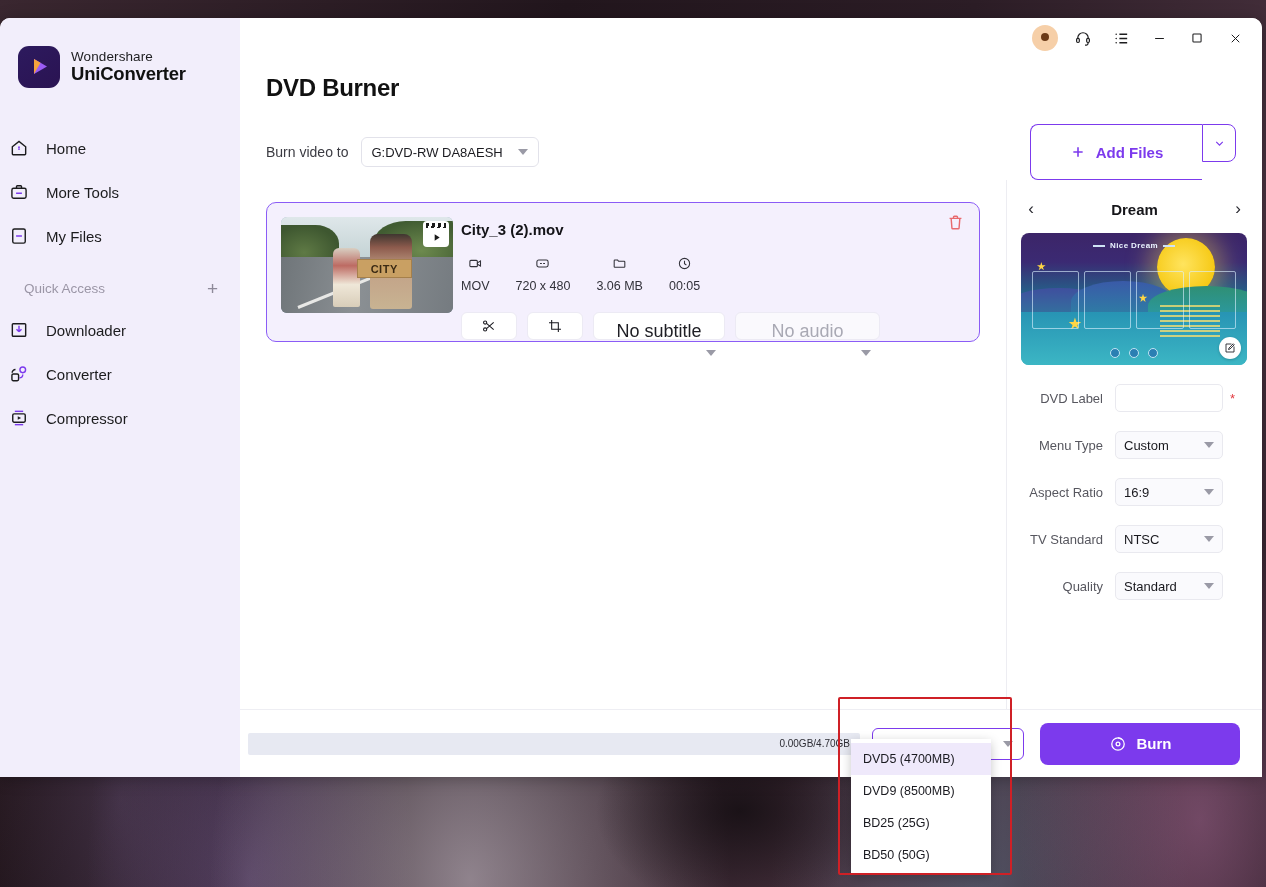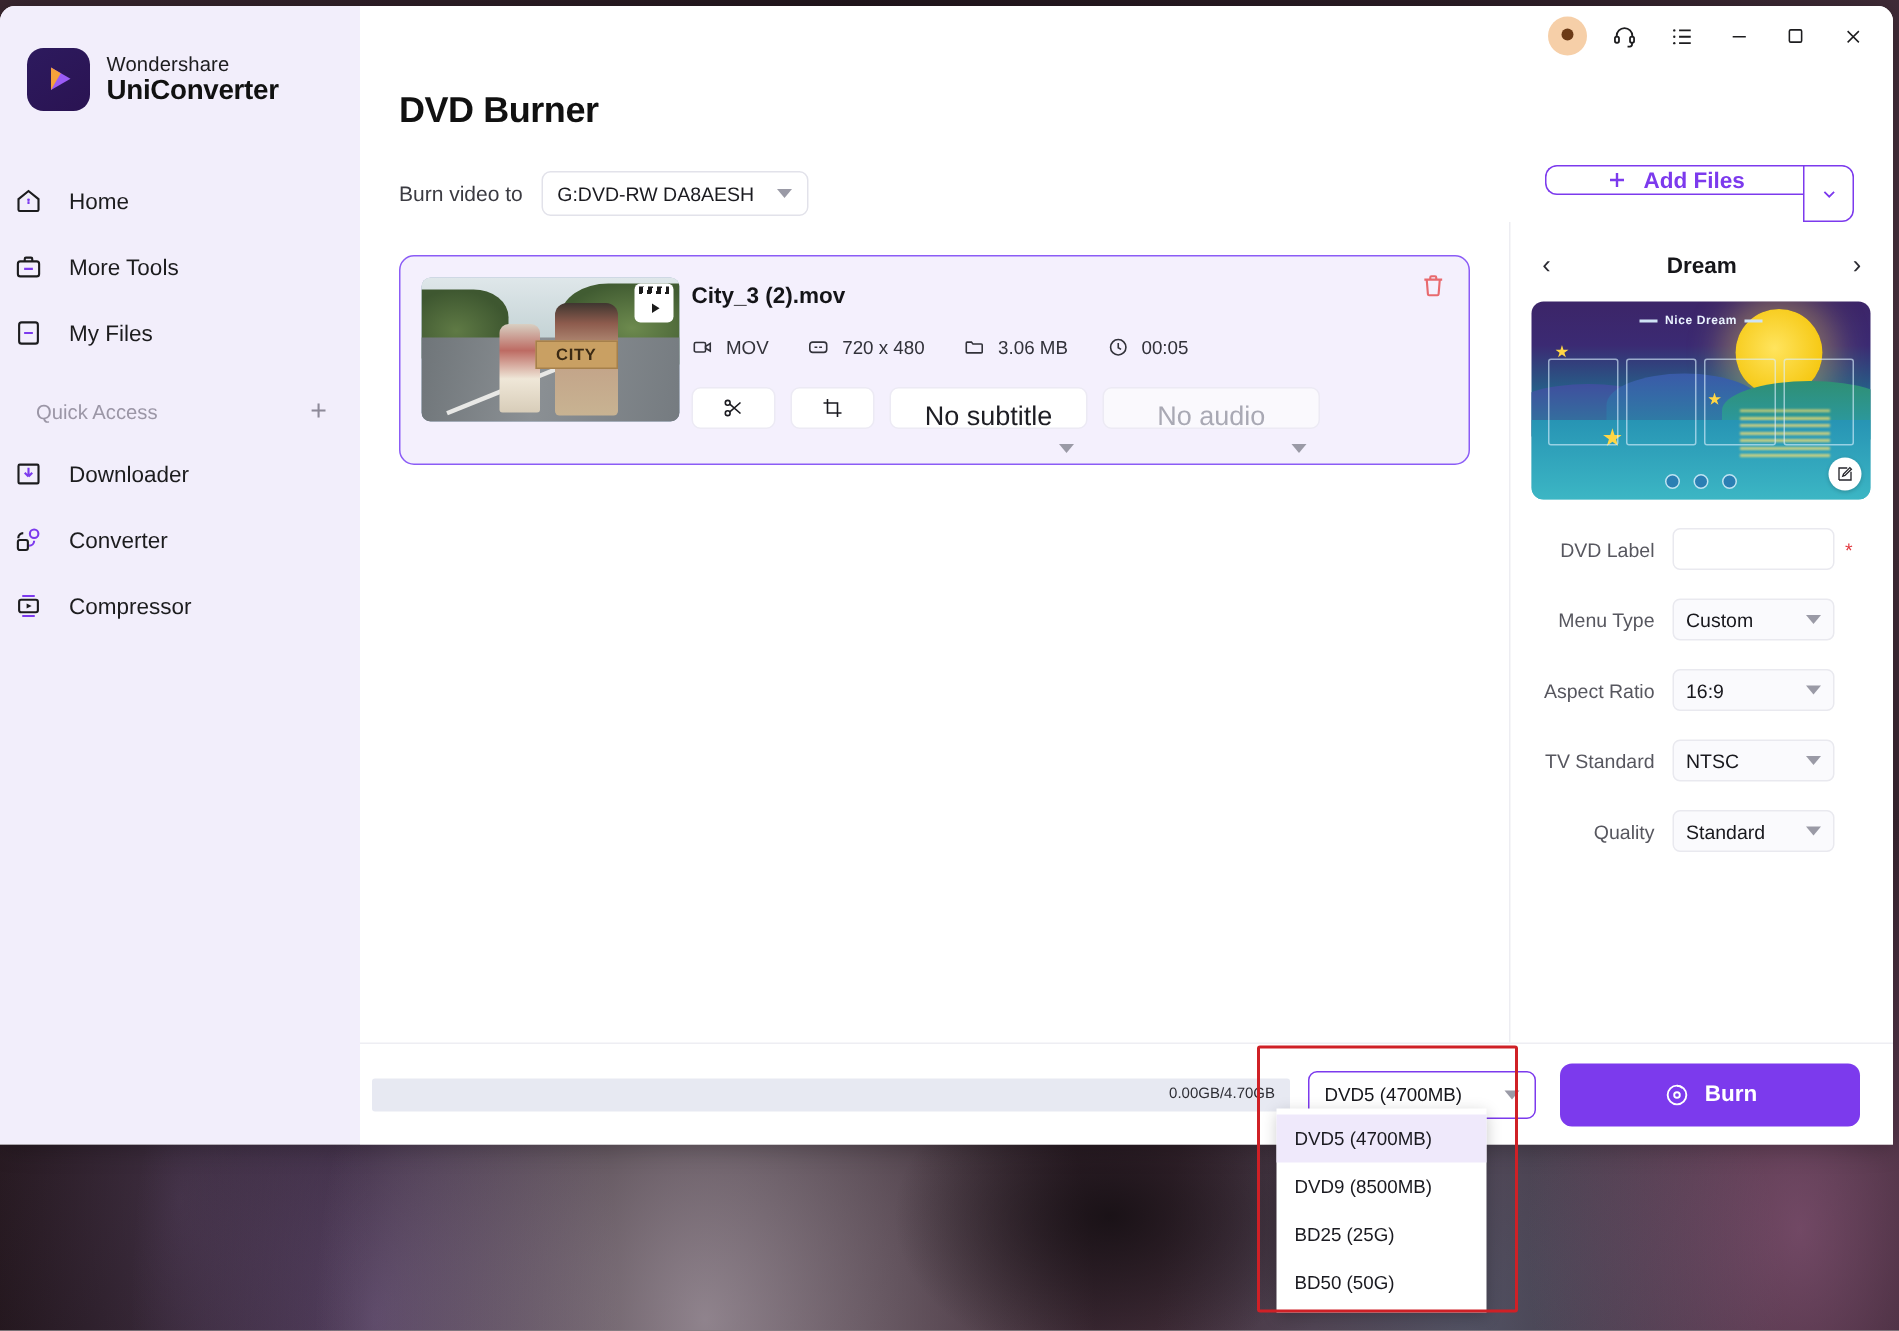--- a/index.html
+++ b/index.html
@@ -23,21 +23,21 @@
       radial-gradient(ellipse 180px 400px at 120px 800px, rgba(90,70,100,.5), transparent 70%),
       linear-gradient(120deg, #3a2730 0%, #22161d 32%, #2c1d26 55%, #4a3340 78%, #2a1b24 100%);
   }
   #desktop::after{
     content:""; position:absolute; left:560px; top:760px; width:360px; height:127px;
     background: radial-gradient(ellipse 200px 140px at 50% 40%, rgba(20,14,18,.85), transparent 72%);
   }
 
   
   #app {
-    position: absolute; left: 0; top: 4px; width: 1262px; height: 759px;
+    position: absolute; left: 0; top: 18px; width: 1262px; height: 759px;
     background: #ffffff; border-radius: 10px 10px 0 0; overflow: hidden;
     box-shadow: 0 2px 16px rgba(0,0,0,.28);
     display: flex;
   }
 
   
   #sidebar {
     width: 240px; height: 100%; background: #f2eefb;
     flex: 0 0 240px; padding-top: 28px; position: relative;
   }
@@ -89,21 +89,21 @@
   .burn-to-label { font-size: 14px; color: #3b3b42; margin-right: 12px; }
   .drive-select {
     width: 178px; height: 30px; border: 1px solid #e2e2ea; border-radius: 6px;
     display:flex; align-items:center; padding: 0 10px; font-size: 13px; color: #1b1b20;
     cursor: pointer; background:#fff; justify-content: space-between;
   }
   .caret { width:0;height:0;border-left:5px solid transparent;border-right:5px solid transparent;border-top:6px solid #9a9aa6; }
 
   .addfiles-wrap { margin-left:auto; display:flex; }
   .addfiles {
-    height: 20px; min-width: 172px; border: 1.6px solid #7c3aed; border-radius: 8px 0 0 8px;
+    height: 56px; min-width: 172px; border: 1.6px solid #7c3aed; border-radius: 8px 0 0 8px;
     border-right: none;
     display:flex; align-items:center; justify-content:center; gap:10px;
     color:#7c3aed; font-weight:700; font-size:15px; cursor:pointer; background:#fff;
   }
   .addfiles-arrow {
     width: 34px; height: 38px; border: 1.6px solid #7c3aed; border-radius: 0 8px 8px 0;
     display:flex;align-items:center;justify-content:center;cursor:pointer;background:#fff;
   }
 
   
@@ -129,21 +129,21 @@
   .th-sign{position:absolute;left:44%;bottom:36%;width:32%;height:20%;background:#c9a063;border:1px solid #a6804b;display:flex;align-items:center;justify-content:center;font-size:11px;font-weight:700;color:#3b2a14;letter-spacing:.5px;}
   .th-play{
     position:absolute; right:4px; top:4px; width:26px; height:26px; background:#fff; border-radius:4px;
     display:flex; align-items:center; justify-content:center;
   }
   .th-play .strip{position:absolute;top:2px;left:3px;width:20px;height:5px;background:repeating-linear-gradient(100deg,#1b1b1b 0 3px,#fff 3px 6px);}
 
   .file-info { flex:1 1 auto; padding-left: 8px; padding-top: 4px; }
   .file-name { font-size: 15px; font-weight: 700; color: #141418; }
   .meta-row { display:flex; align-items:center; gap: 26px; margin-top: 18px; }
-  .meta { display:flex; align-items:center; gap:8px; font-size: 12.5px; color: #32323a; }
+  .meta { display:flex; align-items:center; gap:8px; font-size: 12.5px; color: #32323a; flex-direction: column; }
   .meta svg { flex: 0 0 auto; }
 
   .tools-row { display:flex; align-items:center; gap:10px; margin-top: 19px; }
   .tool-btn {
     height: 28px; background:#fff; border:1px solid #eceaf4; border-radius:6px;
     display:flex;align-items:center;justify-content:center;cursor:pointer;
   }
   .tool-btn.sq { width: 56px; }
   .sel-btn {
     height: 28px; background:#fff; border:1px solid #eceaf4; border-radius:6px;

